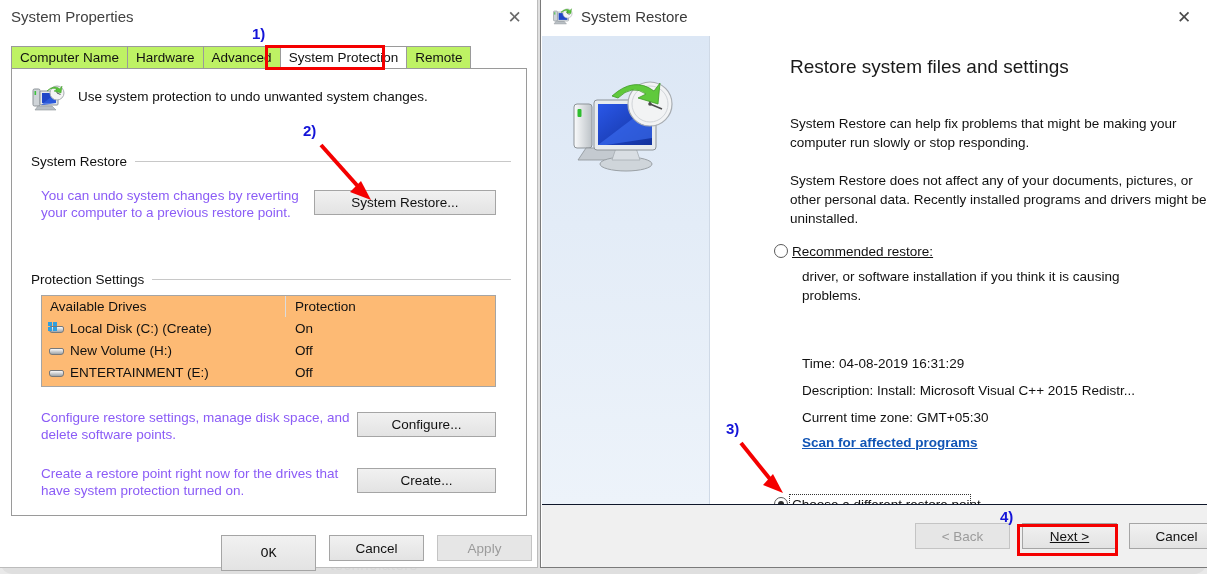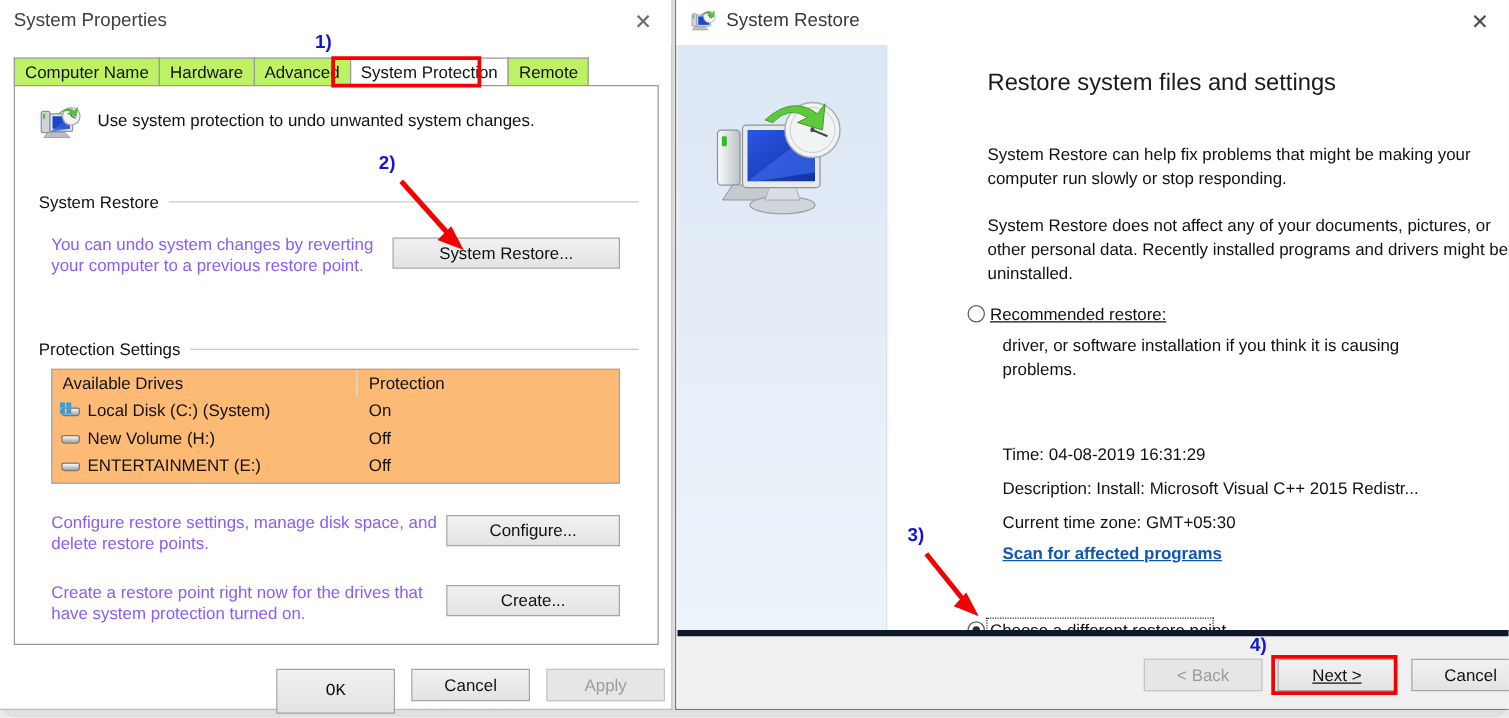--- a/index.html
+++ b/index.html
@@ -135,21 +135,21 @@
     content: ""; position: absolute; left: 3px; top: 3px;
     width: 6px; height: 6px; border-radius: 50%; background: #2b2b2b;
   }
   .focusring { position: absolute; border: 1px dotted #333; }
   .sr-link {
     position: absolute; font-size: 13.5px; color: #1255b5;
     text-decoration: underline; cursor: pointer; font-weight: bold;
   }
   #sr-footer {
     position: absolute; left: 1px; top: 504px; right: 0; height: 63px;
-    background: #f0f0f0; border-top: 5px solid #0f172a;
+    background: #f0f0f0; border-top: 1px solid #0f172a;
   }
 
   .uline { text-decoration: underline; }
 
   
   .annot-num {
     position: absolute; color: #1414d8; font-size: 15px;
     font-family: "Liberation Sans", sans-serif; font-weight: bold;
   }
   .redbox { position: absolute; border: 3px solid #f40000; }
@@ -224,21 +224,21 @@
 
         <div class="drow">
           <div class="c1">
             <span class="drvicon">
               <span class="body"></span>
               <span class="tile" style="left:0px; top:0px;"></span>
               <span class="tile" style="left:5px; top:0px;"></span>
               <span class="tile" style="left:0px; top:5px;"></span>
               <span class="tile" style="left:5px; top:5px;"></span>
             </span>
-            <span>Local Disk (C:) (System)</span>
+            <span>Local Disk (C:) (Create)</span>
           </div>
           <div class="c2">On</div>
         </div>
 
         <div class="drow">
           <div class="c1">
             <span class="drvicon">
                 <span class="body"></span>
               </span>
             <span>New Volume (H:)</span>
@@ -252,21 +252,21 @@
                 <span class="body"></span>
               </span>
             <span>ENTERTAINMENT (E:)</span>
           </div>
           <div class="c2">Off</div>
         </div>
       </div>
 
       <div class="bodytext" style="left:29px; top:340px; width:320px;">
         <div>Configure restore settings, manage disk space, and</div>
-        <div>delete restore points.</div>
+        <div>delete software points.</div>
       </div>
       <button class="winbtn" style="left:345px; top:343px; width:139px; height:25px;">Configure...</button>
 
       <div class="bodytext" style="left:29px; top:396px; width:320px;">
         <div>Create a restore point right now for the drives that</div>
         <div>have system protection turned on.</div>
       </div>
       <button class="winbtn" style="left:345px; top:399px; width:139px; height:25px;">Create...</button>
     </div>
 

